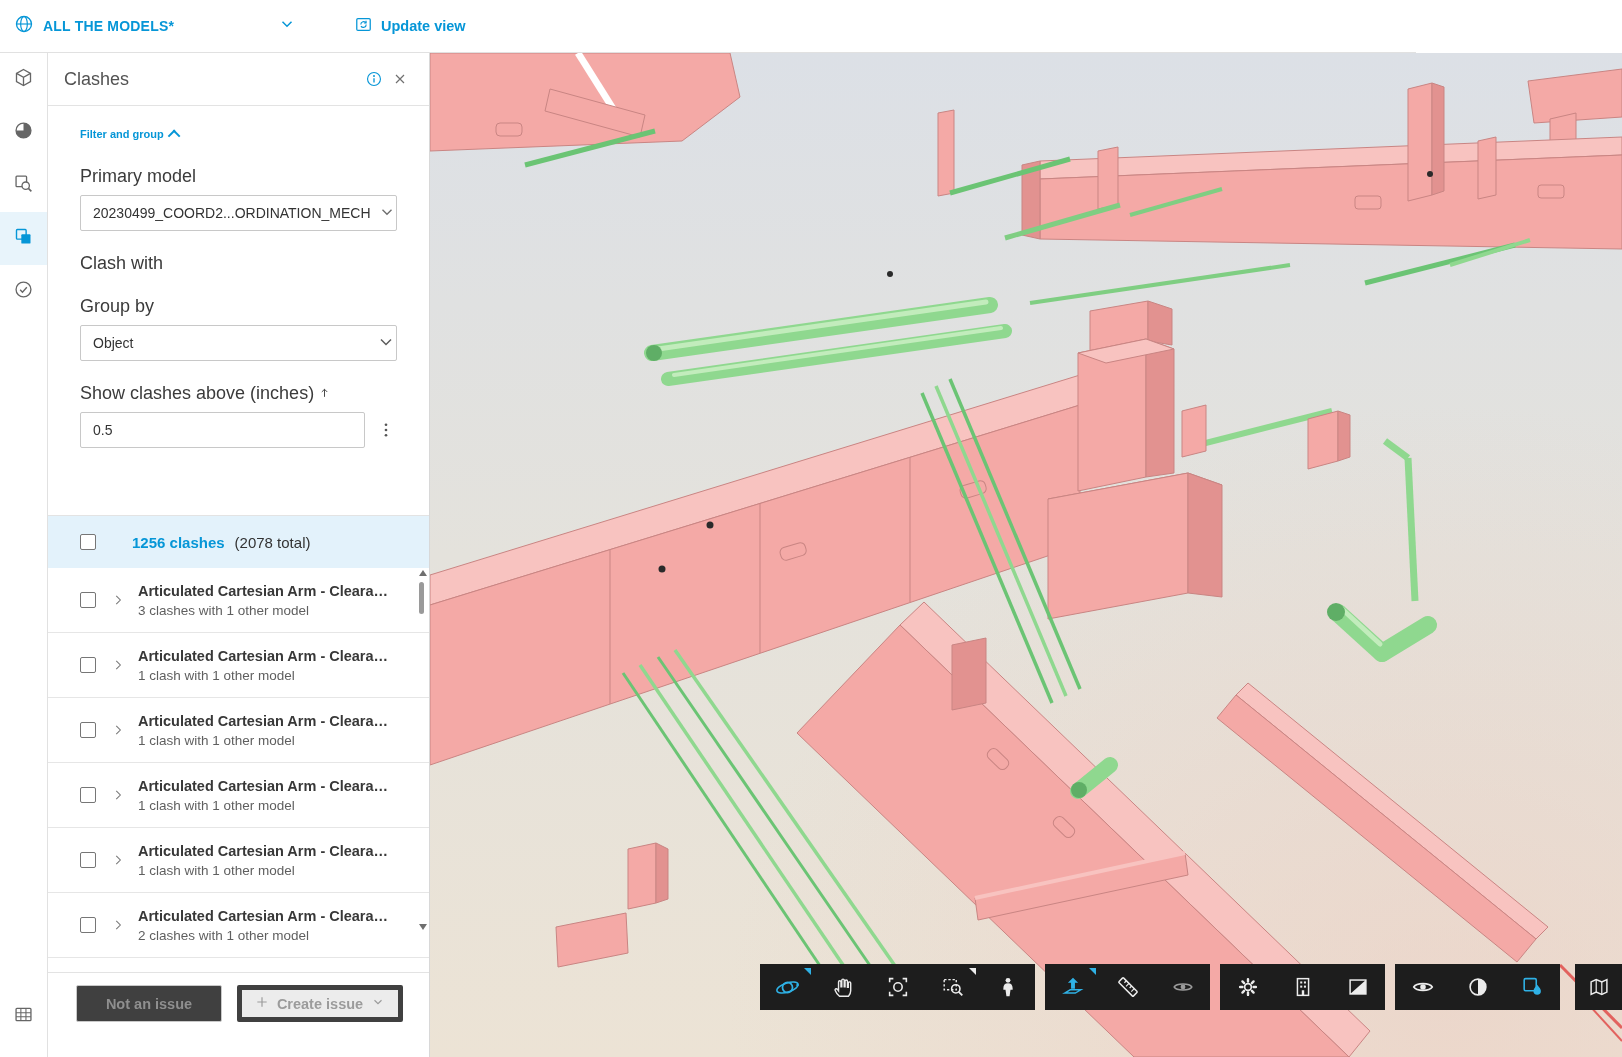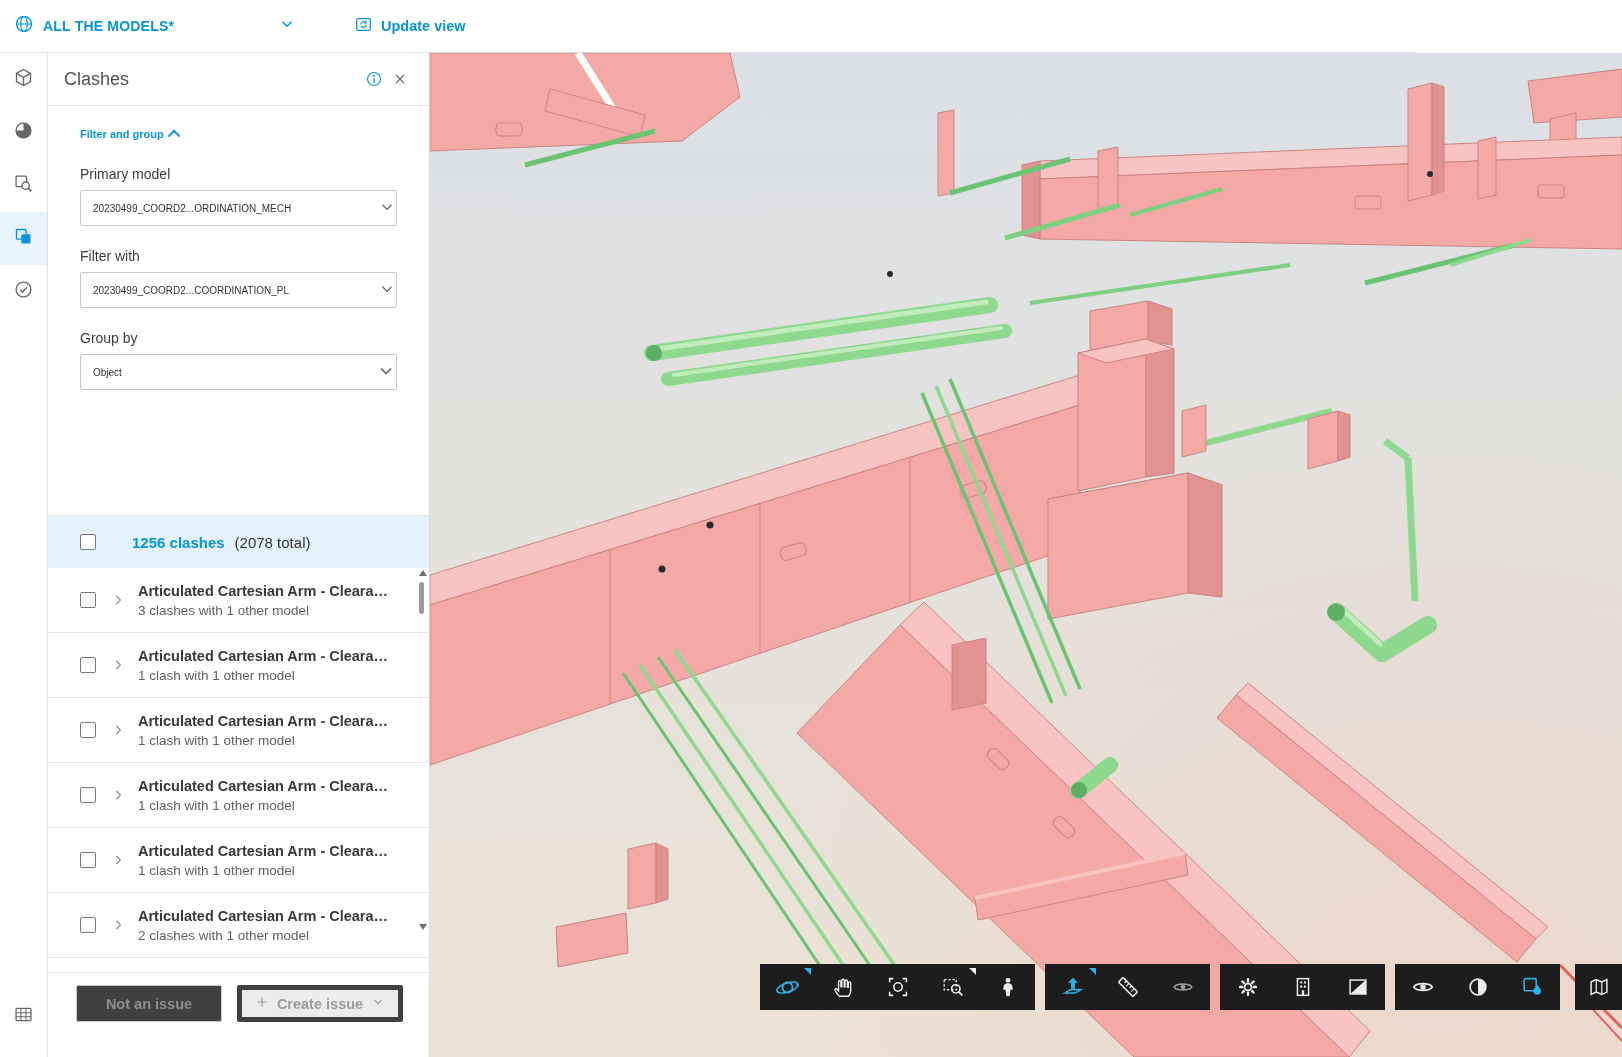--- a/index.html
+++ b/index.html
@@ -27,23 +27,23 @@
   .panel { position:absolute; top:53px; left:48px; bottom:0; width:382px; background:#fff;
     border-right:1px solid #d8d8d8; display:flex; flex-direction:column; z-index:20; }
   .panel-header { height:53px; flex:0 0 53px; border-bottom:1px solid #e3e3e3;
     display:flex; align-items:center; padding:0 16px; }
   .panel-title { font-size:18px; color:#535353; flex:1; }
   .panel-header .hicon { display:flex; align-items:center; justify-content:center; width:26px; height:26px; cursor:pointer; }
   .filter-section { flex:0 0 409px; padding:22px 32px 0 32px; }
   .filter-toggle { display:flex; align-items:center; gap:7px; color:#0696d7; font-size:11px;
     font-weight:700; cursor:pointer; margin-bottom:26px; }
   .field { margin-bottom:22px; }
-  .field-label { font-size:14px; color:#3b3b3b; margin-bottom:8px; display:flex; align-items:center; gap:4px; }
+  .field-label { font-size:18px; color:#3b3b3b; margin-bottom:8px; display:flex; align-items:center; gap:4px; }
   .select { height:36px; border:1px solid #c8c8c8; border-radius:2px; background:#fff;
-    display:flex; align-items:center; padding:0 0 0 12px; font-size:10px; color:#333; cursor:pointer; }
+    display:flex; align-items:center; padding:0 0 0 12px; font-size:14px; color:#333; cursor:pointer; }
   .select .val { flex:1; white-space:nowrap; overflow:hidden; text-overflow:ellipsis; }
   .threshold-row { display:flex; align-items:center; gap:10px; }
   .threshold-input { width:304px; height:36px; border:1px solid #c8c8c8; border-radius:2px;
     padding:0 12px; font-size:14px; color:#333; font-family:inherit; }
   .kebab { width:24px; height:30px; display:flex; align-items:center; justify-content:center; cursor:pointer; }
 
   .summary-row { flex:0 0 53px; background:#e3f2fb; border-top:1px solid #e3e3e3;
     display:flex; align-items:center; padding:0 16px 0 32px; gap:10px; }
   .summary-count { color:#0696d7; font-size:15px; font-weight:700; }
   .summary-total { color:#333; font-size:15px; }
@@ -192,39 +192,51 @@
         <div class="field-label">Primary model</div>
         <div class="select">
           <span class="val">20230499_COORD2...ORDINATION_MECH</span>
           <span><svg width="18" height="18" viewBox="0 0 24 24">
                 <path d="M6 9l6 6 6-6" fill="none" stroke="#6e6e6e" stroke-width="1.8"></path>
               </svg></span>
         </div>
       </div>
 
       <div class="field">
-        <div class="field-label">Filter with</div>
-        <div class="select">
-          <span class="val">20230499_COORD2...COORDINATION_PL</span>
-          <span><svg width="18" height="18" viewBox="0 0 24 24">
-                <path d="M6 9l6 6 6-6" fill="none" stroke="#6e6e6e" stroke-width="1.8"></path>
-              </svg></span>
-        </div>
+        <div class="field-label">Clash with</div>
       </div>
 
       <div class="field">
         <div class="field-label">Group by</div>
         <div class="select">
           <span class="val">Object</span>
           <span><svg width="20" height="20" viewBox="0 0 24 24">
                 <path d="M6 9l6 6 6-6" fill="none" stroke="#5c5c5c" stroke-width="1.8"></path>
               </svg></span>
         </div>
       </div>
 
+      <div class="field">
+        <div class="field-label">
+          <span>Show clashes above (inches)</span>
+          <span><svg width="13" height="13" viewBox="0 0 24 24">
+                <path d="M12 20V6M7 11l5-5 5 5" fill="none" stroke="#444" stroke-width="1.8"></path>
+              </svg></span>
+        </div>
+        <div class="threshold-row">
+          <input class="threshold-input" type="text" value="0.5" style="">
+          <span class="kebab">
+            <svg width="18" height="18" viewBox="0 0 24 24">
+                <circle cx="12" cy="5" r="1.8" fill="#555"></circle>
+                <circle cx="12" cy="12" r="1.8" fill="#555"></circle>
+                <circle cx="12" cy="19" r="1.8" fill="#555"></circle>
+              </svg>
+          </span>
+        </div>
+      </div>
     </div>
 
     <div class="summary-row">
       <span class="checkbox"></span>
       <span style="width:16px"></span>
       <span class="summary-count">1256 clashes</span>
       <span class="summary-total">(2078 total)</span>
     </div>
 
     <div class="clash-list">

